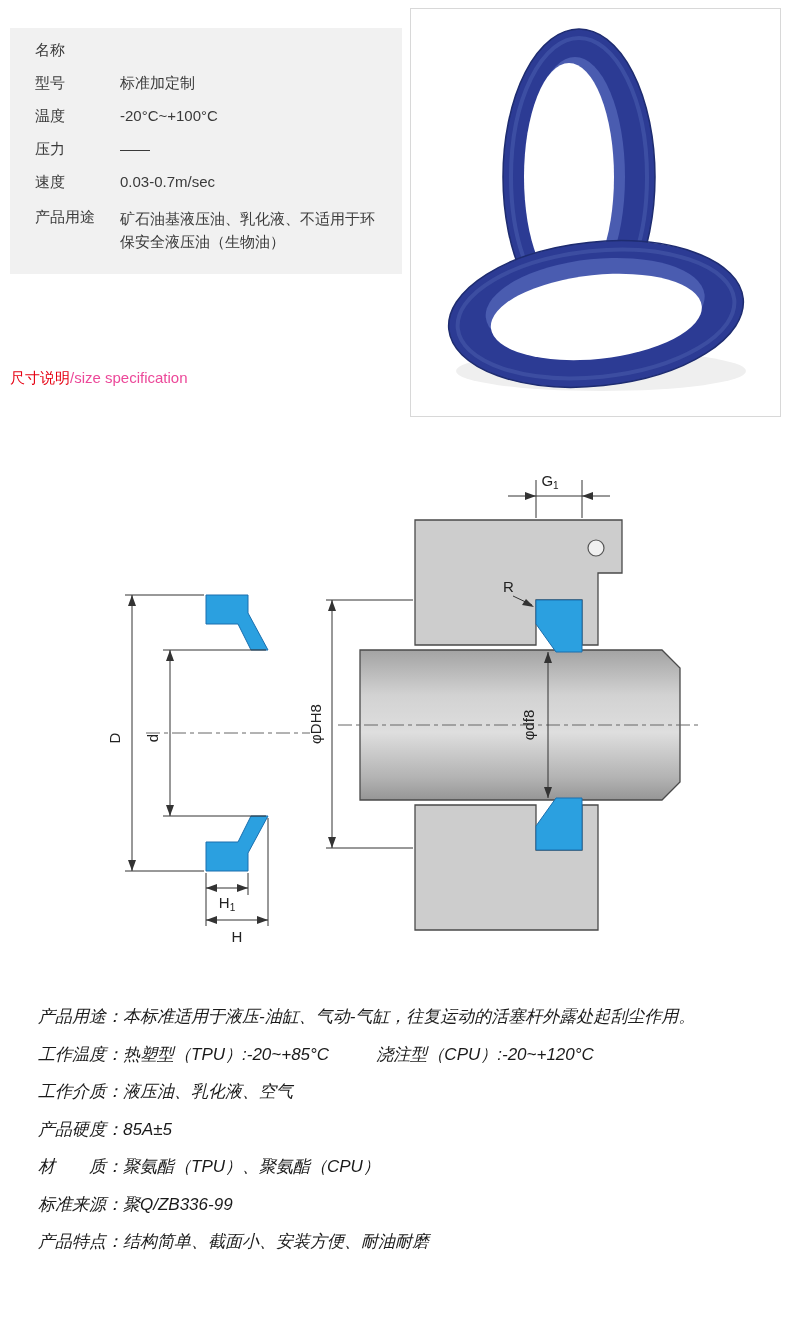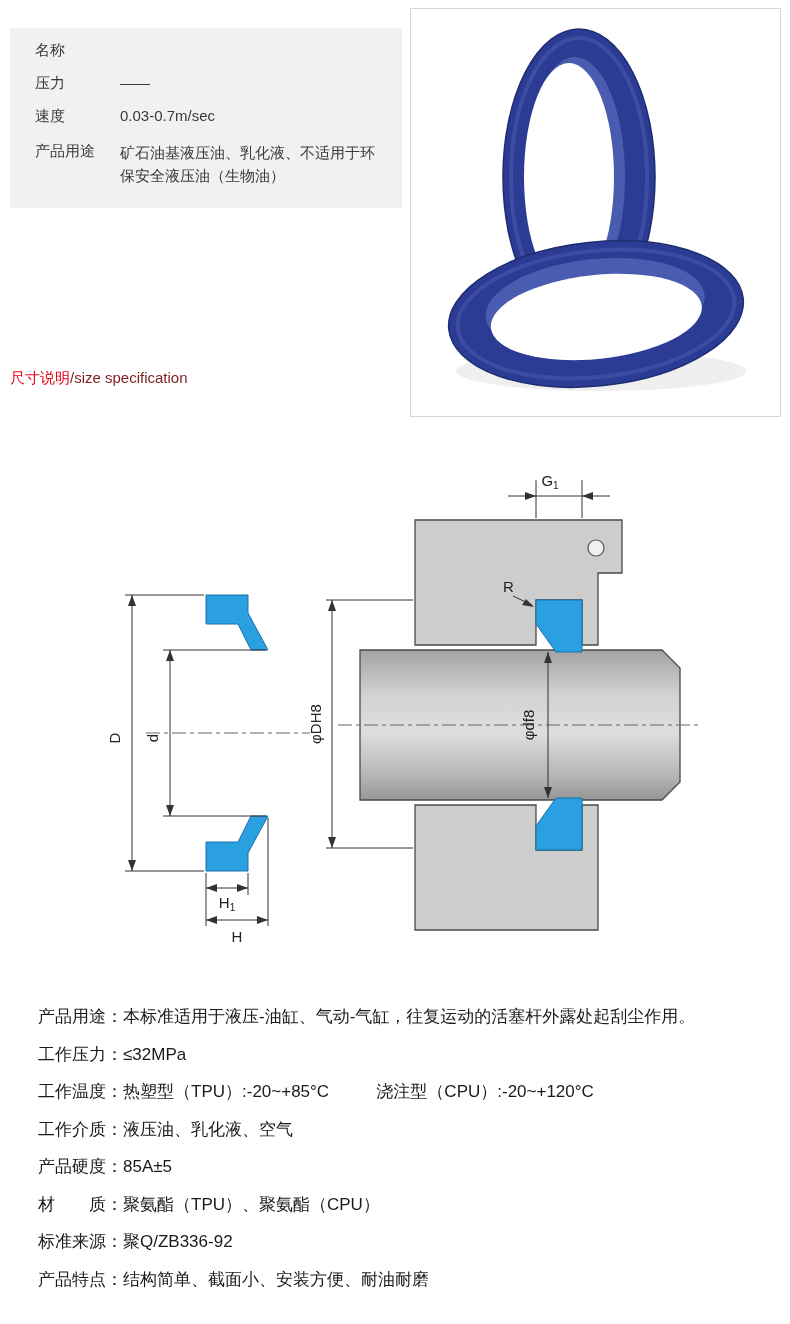--- a/index.html
+++ b/index.html
@@ -10,45 +10,53 @@
   .spec-panel{position:absolute;left:10px;top:28px;width:392px;background:#f1f1f1;
               padding:6px 0 2px;box-sizing:border-box;}
   .spec-row{display:flex;align-items:center;min-height:33px;padding-left:25px;font-size:15px;color:#3a3a3a;}
   .spec-row.tall{align-items:flex-start;padding-top:9px;min-height:64px;}
   .spec-label{flex:0 0 85px;}
   .spec-value{flex:1;padding-right:18px;line-height:1.5;}
 
   
   .section-heading{position:absolute;left:10px;top:369px;font-size:15px;}
   .section-heading .cn{color:#e60012;font-weight:normal;}
-  .section-heading .en{color:#7f1d1d;}
+  .section-heading .en{color:#ec4899;}
 
   
   .photo-box{position:absolute;left:410px;top:8px;width:371px;height:409px;
              border:1px solid #d8d8d8;background:#fff;box-sizing:border-box;}
 
   
   .diagram{position:absolute;left:0;top:440px;width:674px;height:530px;}
   .dim{stroke:#333;stroke-width:1;fill:none;}
   .dimfill{fill:#333;stroke:none;}
   .cline{stroke:#666;stroke-width:1;stroke-dasharray:14 4 4 4;fill:none;}
   .dimtext{font-size:15px;fill:#222;font-family:"Liberation Sans","DejaVu Sans",sans-serif;}
 
   
-  .details{position:absolute;left:38px;top:998px;width:744px;font-size:17px;color:#1a1a1a;}
+  .details{position:absolute;left:38px;top:998px;width:744px;font-size:17px;color:#1a1a1a;font-style:italic;}
   .detail-line{line-height:37.5px;white-space:pre;height:37.5px;}
 </style>
 </head>
 <body>
 
 <div id="screen">
 
   <div class="spec-panel">
     <div class="spec-row">
       <span class="spec-label">名称</span>
+    </div>
+    <div class="spec-row">
+      <span class="spec-label">型号</span>
+      <span class="spec-value">标准加定制</span>
+    </div>
+    <div class="spec-row">
+      <span class="spec-label">温度</span>
+      <span class="spec-value">-20°C~+100°C</span>
     </div>
     <div class="spec-row">
       <span class="spec-label">压力</span>
       <span class="spec-value">——</span>
     </div>
     <div class="spec-row">
       <span class="spec-label">速度</span>
       <span class="spec-value">0.03-0.7m/sec</span>
     </div>
     <div class="spec-row tall">
@@ -162,22 +170,21 @@
         <line x1="206" y1="480" x2="268" y2="480" class="dim"></line>
         <polygon points="206,480 217,476 217,484" class="dimfill"></polygon>
         <polygon points="268,480 257,476 257,484" class="dimfill"></polygon>
         <text x="237" y="502" text-anchor="middle" class="dimtext">H</text>
       </g>
     </svg>
   </div>
 
   <div class="details">
     <div class="detail-line">产品用途：本标准适用于液压-油缸、气动-气缸，往复运动的活塞杆外露处起刮尘作用。</div>
-    <div class="detail-line">工作压力：≤32MPa</div>
     <div class="detail-line">工作温度：热塑型（TPU）:-20~+85°C          浇注型（CPU）:-20~+120°C</div>
     <div class="detail-line">工作介质：液压油、乳化液、空气</div>
     <div class="detail-line">产品硬度：85A±5</div>
     <div class="detail-line">材　　质：聚氨酯（TPU）、聚氨酯（CPU）</div>
-    <div class="detail-line">标准来源：聚Q/ZB336-92</div>
+    <div class="detail-line">标准来源：聚Q/ZB336-99</div>
     <div class="detail-line">产品特点：结构简单、截面小、安装方便、耐油耐磨</div>
   </div>
 
 </div>
 
 </body></html>

